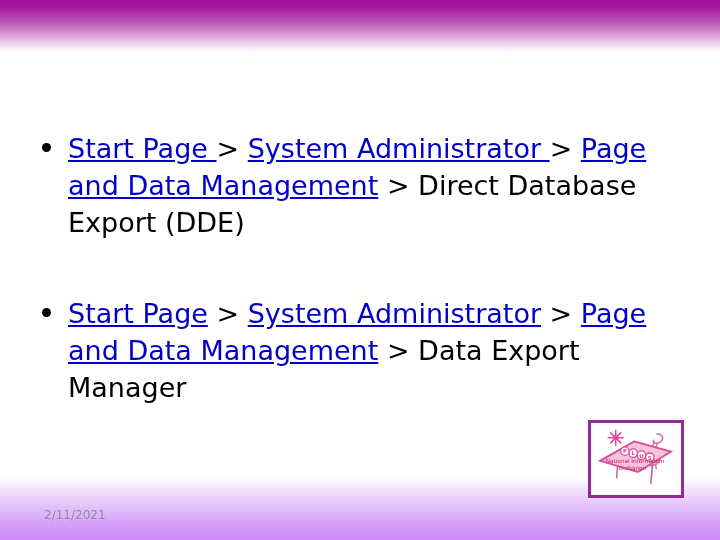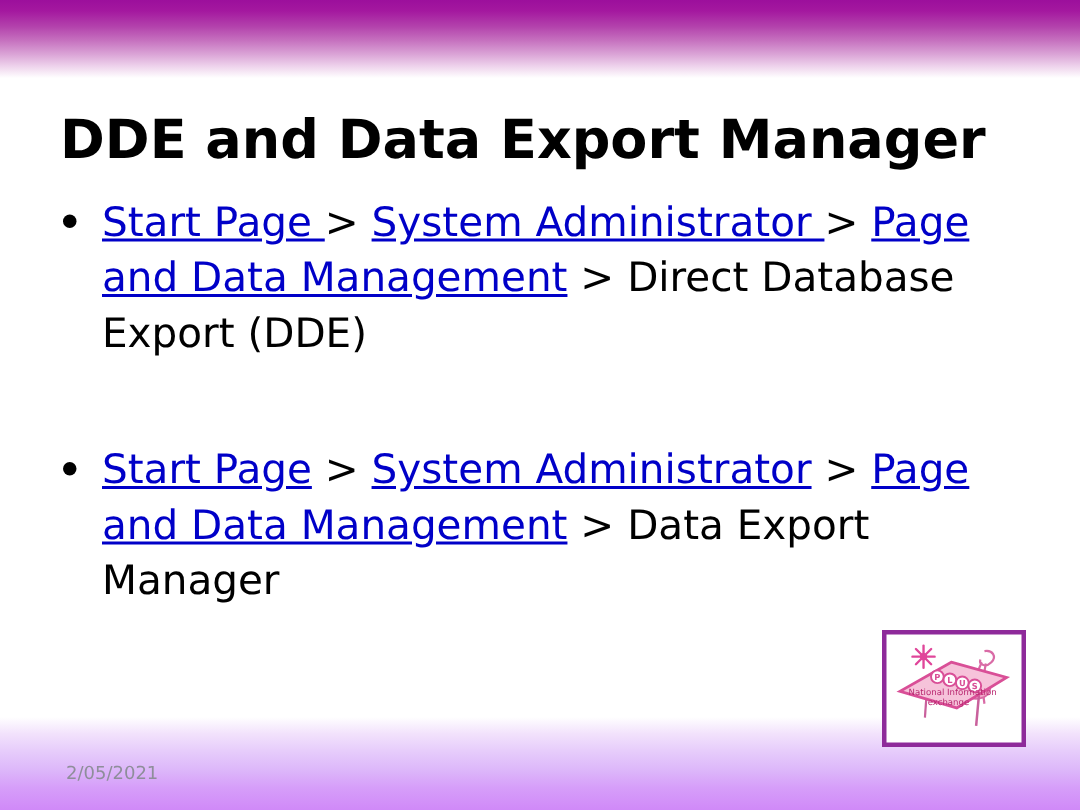--- a/index.html
+++ b/index.html
@@ -130,37 +130,36 @@
   }
 </style>
 </head>
 <body>
 
 <div class="slide">
 
   <div class="band-top"></div>
   <div class="band-bottom"></div>
 
-  <h1 class="title">DDE and Data Export Manager</h1>
 
   <div class="body">
 
     <div class="bullet-block">
       <span class="bullet-dot"></span>
       <span class="bullet-text"><span class="lnk">Start Page </span><span class="sep">&gt; </span><span class="lnk">System Administrator </span><span class="sep">&gt; </span><span class="lnk">Page and Data Management</span><span class="plain"> &gt; Direct Database Export (DDE)</span></span>
     </div>
 
     <div class="bullet-block">
       <span class="bullet-dot"></span>
       <span class="bullet-text"><span class="lnk">Start Page</span><span class="sep"> &gt; </span><span class="lnk">System Administrator</span><span class="sep"> &gt; </span><span class="lnk">Page and Data Management</span><span class="plain"> &gt; Data Export Manager</span></span>
     </div>
 
   </div>
 
-  <div class="footer-date">2/05/2021</div>
+  <div class="footer-date">2/11/2021</div>
 
   <div class="logo-frame">
     <svg class="logo-svg" viewBox="0 0 96 78">
 
       <g stroke="#e0469a" stroke-width="1.7" stroke-linecap="round">
         <line x1="26" y1="8" x2="26" y2="24"></line>
         <line x1="18" y1="16" x2="34" y2="16"></line>
         <line x1="20.5" y1="10.5" x2="31.5" y2="21.5"></line>
         <line x1="31.5" y1="10.5" x2="20.5" y2="21.5"></line>
       </g>

